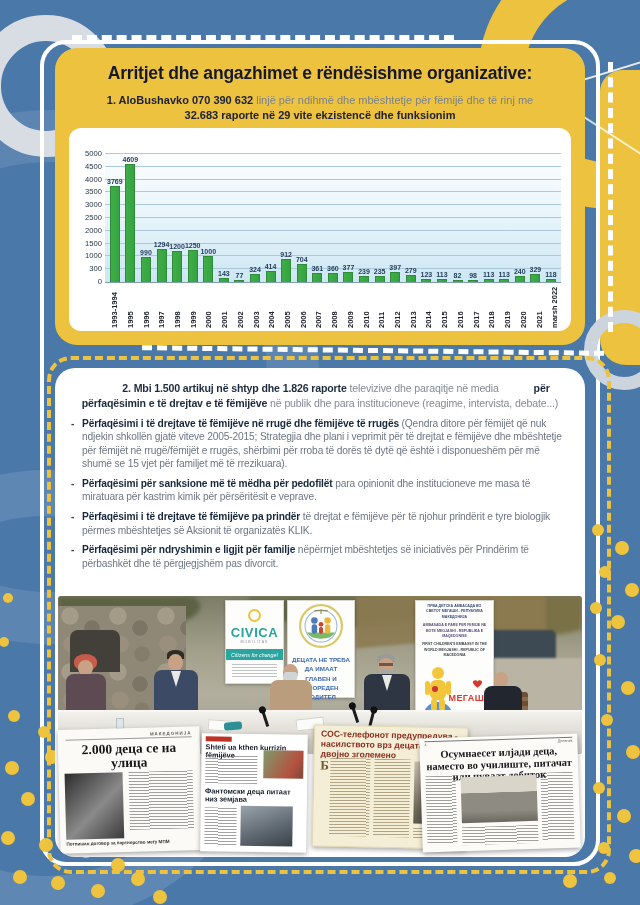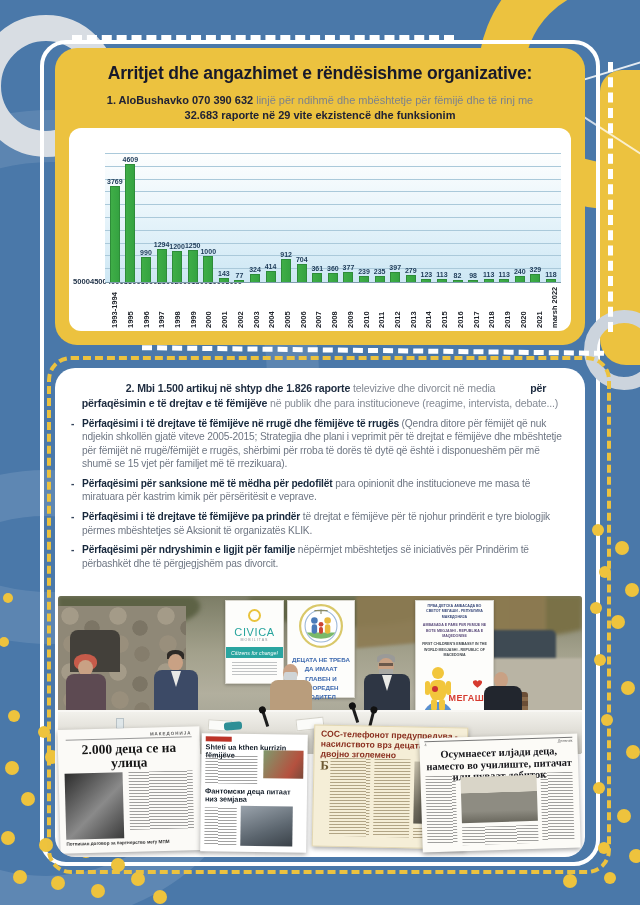--- a/index.html
+++ b/index.html
@@ -32,22 +32,22 @@
   .chart-card{position:absolute;left:14px;top:80px;width:502px;height:203px;background:#ffffff;border-radius:12px;}
   .chart-title{margin:7px 8px 0;text-align:center;font-size:8.5px;font-weight:bold;color:#1d2f45;letter-spacing:-.1px;white-space:nowrap;}
   .plot{position:absolute;left:36px;top:26px;width:456px;height:128px;
         background:linear-gradient(180deg,#fdfefe 0%,#e9f5fb 45%,#cde7f4 100%);
         border-bottom:1px solid #7f9dad;}
   .gridline{position:absolute;left:0;right:0;height:1px;background:#aac9da;}
   .bars{position:absolute;left:0;right:0;top:0;bottom:0;display:flex;align-items:flex-end;justify-content:space-around;padding:0 2px;}
   .bar-slot{position:relative;width:14px;height:100%;display:flex;flex-direction:column;align-items:center;justify-content:flex-end;}
   .bar{width:10px;background:linear-gradient(90deg,#4cb952,#36a444);border:1px solid #2e8c39;border-bottom:none;box-sizing:border-box;}
   .bar-val{font-size:7px;font-weight:bold;color:#1d3a57;white-space:nowrap;line-height:8px;}
-  .ylabels{position:absolute;left:4px;top:22px;width:29px;height:136px;display:flex;
-           justify-content:space-between;align-items:flex-end;font-size:7.6px;font-weight:bold;color:#1d2f45;line-height:8px;}
+  .ylabels{position:absolute;left:4px;top:22px;width:29px;height:136px;display:flex;flex-direction:column;
+           justify-content:space-between;align-items:flex-end;font-size:7.6px;font-weight:normal;color:#1d2f45;line-height:8px;}
   .xlabels{position:absolute;left:36px;top:156px;width:456px;height:44px;display:flex;justify-content:space-around;padding:0 2px;}
   .xlab{width:14px;display:flex;justify-content:center;}
   .xlab span{writing-mode:vertical-rl;transform:rotate(180deg);font-size:7.5px;font-weight:bold;color:#20242b;white-space:nowrap;line-height:1;}
 
   
   .panel2{left:55px;top:368px;width:530px;height:489px;background:#ffffff;border-radius:20px;z-index:5;overflow:hidden;}
   .p2-intro{margin:13px 18px 6px;text-align:center;font-size:10.6px;line-height:1.4;color:#848a94;letter-spacing:-.15px;}
   .p2-intro b{color:#1d2b3f;margin-left:32px;}
   .bullets{margin:4px 14px 0 16px;}
   .bullet{position:relative;padding-left:11px;margin-bottom:6px;font-size:10.2px;line-height:1.33;color:#6e7683;letter-spacing:-.15px;}
@@ -71,21 +71,21 @@
          background-size:48px 56px;}
   .hearth{position:absolute;left:12px;top:34px;width:50px;height:42px;background:#43403a;border-radius:8px 8px 0 0;}
   .tarp{position:absolute;right:26px;top:34px;width:74px;height:46px;background:#3e4a53;border-radius:5px;filter:blur(1px);}
   .terrace{position:absolute;right:0;top:62px;width:120px;height:56px;background:#b9b4a4;filter:blur(1px);}
   .bench{position:absolute;left:398px;top:96px;width:72px;height:28px;
          background:repeating-linear-gradient(180deg,#6b4e36 0 5px,#8a6a4a 5px 9px);border-radius:3px;}
 
   .banner{position:absolute;background:#fdfdfb;border:1px solid #d8d6cd;box-shadow:0 1px 3px rgba(0,0,0,.25);}
   .banner-civica{left:167px;top:4px;width:57px;height:82px;text-align:center;}
   .civ-sun{display:inline-block;width:9px;height:9px;margin-top:8px;border:2.5px solid #e9c33c;border-radius:50%;}
-  .civ-brand{font-size:11px;font-weight:normal;color:#27a49d;letter-spacing:.6px;line-height:1.1;}
+  .civ-brand{font-size:13px;font-weight:bold;color:#27a49d;letter-spacing:.6px;line-height:1.1;}
   .civ-sub{font-size:3.6px;color:#8d9398;letter-spacing:1px;}
   .civ-tag{margin-top:5px;background:#2aa5a0;color:#fff;font-size:5.3px;font-style:italic;padding:2.5px 1px;}
   .civ-lines{margin:4px 6px 0;height:14px;background:repeating-linear-gradient(180deg,rgba(120,125,130,.45) 0 1px,transparent 1px 3px);}
   .banner-center{left:229px;top:4px;width:66px;height:96px;text-align:center;}
   .cb-slogan{margin:3px 4px 0;font-size:6.2px;font-weight:bold;color:#3d69ae;line-height:1.5;}
   .banner-megashi{left:357px;top:4px;width:77px;height:145px;text-align:center;}
   .mg-block{margin:3px 4px 0;font-size:3.6px;font-weight:bold;line-height:1.5;color:#3a4a7a;}
   .mg-block.b2{color:#5a4a7a;}
   .mg-block.b3{color:#41474d;}
   .mg-row{position:relative;margin-top:6px;height:72px;}
@@ -466,21 +466,21 @@
   </div>
 
   <div class="abs ydash"></div>
   <div class="abs dash-top"></div>
   <div class="abs dash-right-v"></div>
   <div class="abs dash-mid"></div>
   <div class="abs ring-right-mid"></div>
 
   <div class="abs panel2">
     <div class="p2-intro">
-      <b>2. Mbi 1.500 artikuj në shtyp dhe 1.826 raporte</b><span> televizive dhe divorcit në media </span><b>për përfaqësimin e të drejtav e të fëmijëve</b><span> në publik dhe para institucioneve (reagime, intervista, debate...)</span>
+      <b>2. Mbi 1.500 artikuj në shtyp dhe 1.826 raporte</b><span> televizive dhe paraqitje në media </span><b>për përfaqësimin e të drejtav e të fëmijëve</b><span> në publik dhe para institucioneve (reagime, intervista, debate...)</span>
     </div>
 
     <div class="bullets">
       <div class="bullet"><b>Përfaqësimi i të drejtave të fëmijëve në rrugë dhe fëmijëve të rrugës</b><span> (Qendra ditore për fëmijët që nuk ndjekin shkollën gjatë viteve 2005-2015; Strategjia dhe plani i veprimit për të drejtat e fëmijëve dhe mbështetje për fëmijët në rrugë/fëmijët e rrugës, shërbimi për rroba të dorës të dytë që është i disponueshëm për më shumë se 15 vjet për familjet më të rrezikuara).</span></div>
       <div class="bullet"><b>Përfaqësimi për sanksione më të mëdha për pedofilët</b><span> para opinionit dhe institucioneve me masa të miratuara për kastrim kimik për përsëritësit e veprave.</span></div>
       <div class="bullet"><b>Përfaqësimi i të drejtave të fëmijëve pa prindër</b><span> të drejtat e fëmijëve për të njohur prindërit e tyre biologjik përmes mbështetjes së Aksionit të organizatës KLIK.</span></div>
       <div class="bullet"><b>Përfaqësimi për ndryshimin e ligjit për familje</b><span> nëpërmjet mbështetjes së iniciativës për Prindërim të përbashkët dhe të përgjegjshëm pas divorcit.</span></div>
     </div>
 
     <div class="photo">

